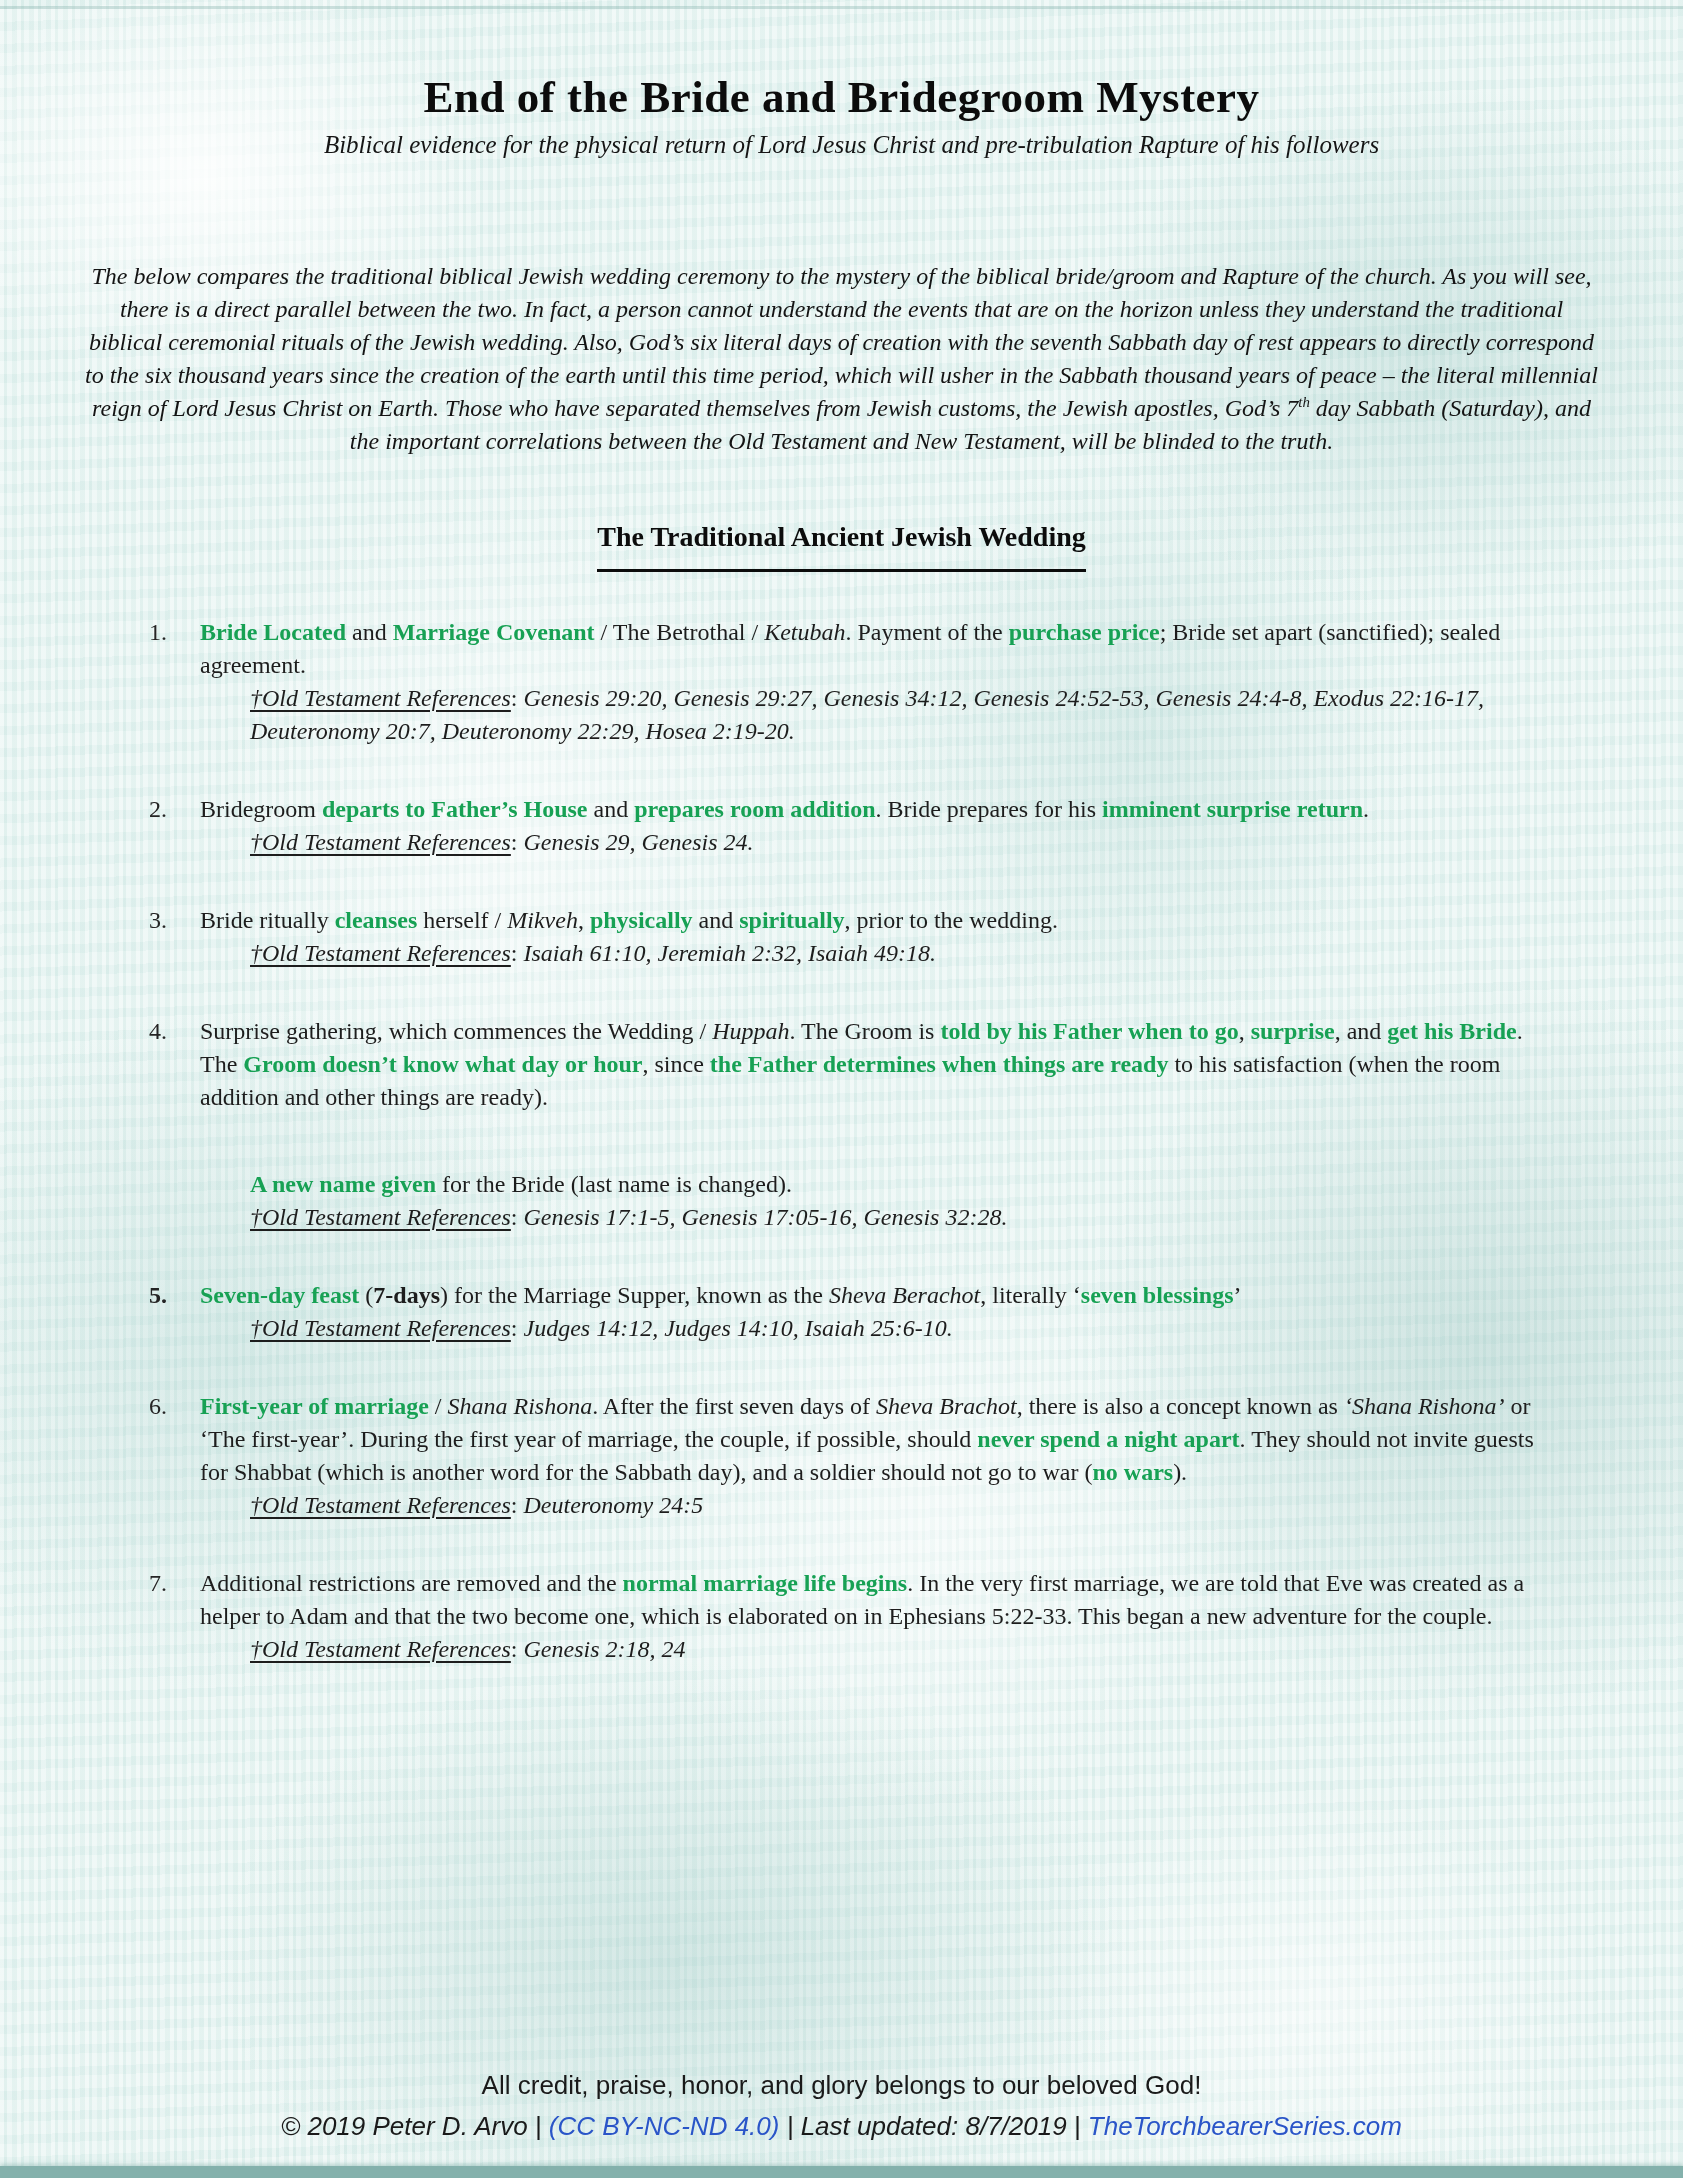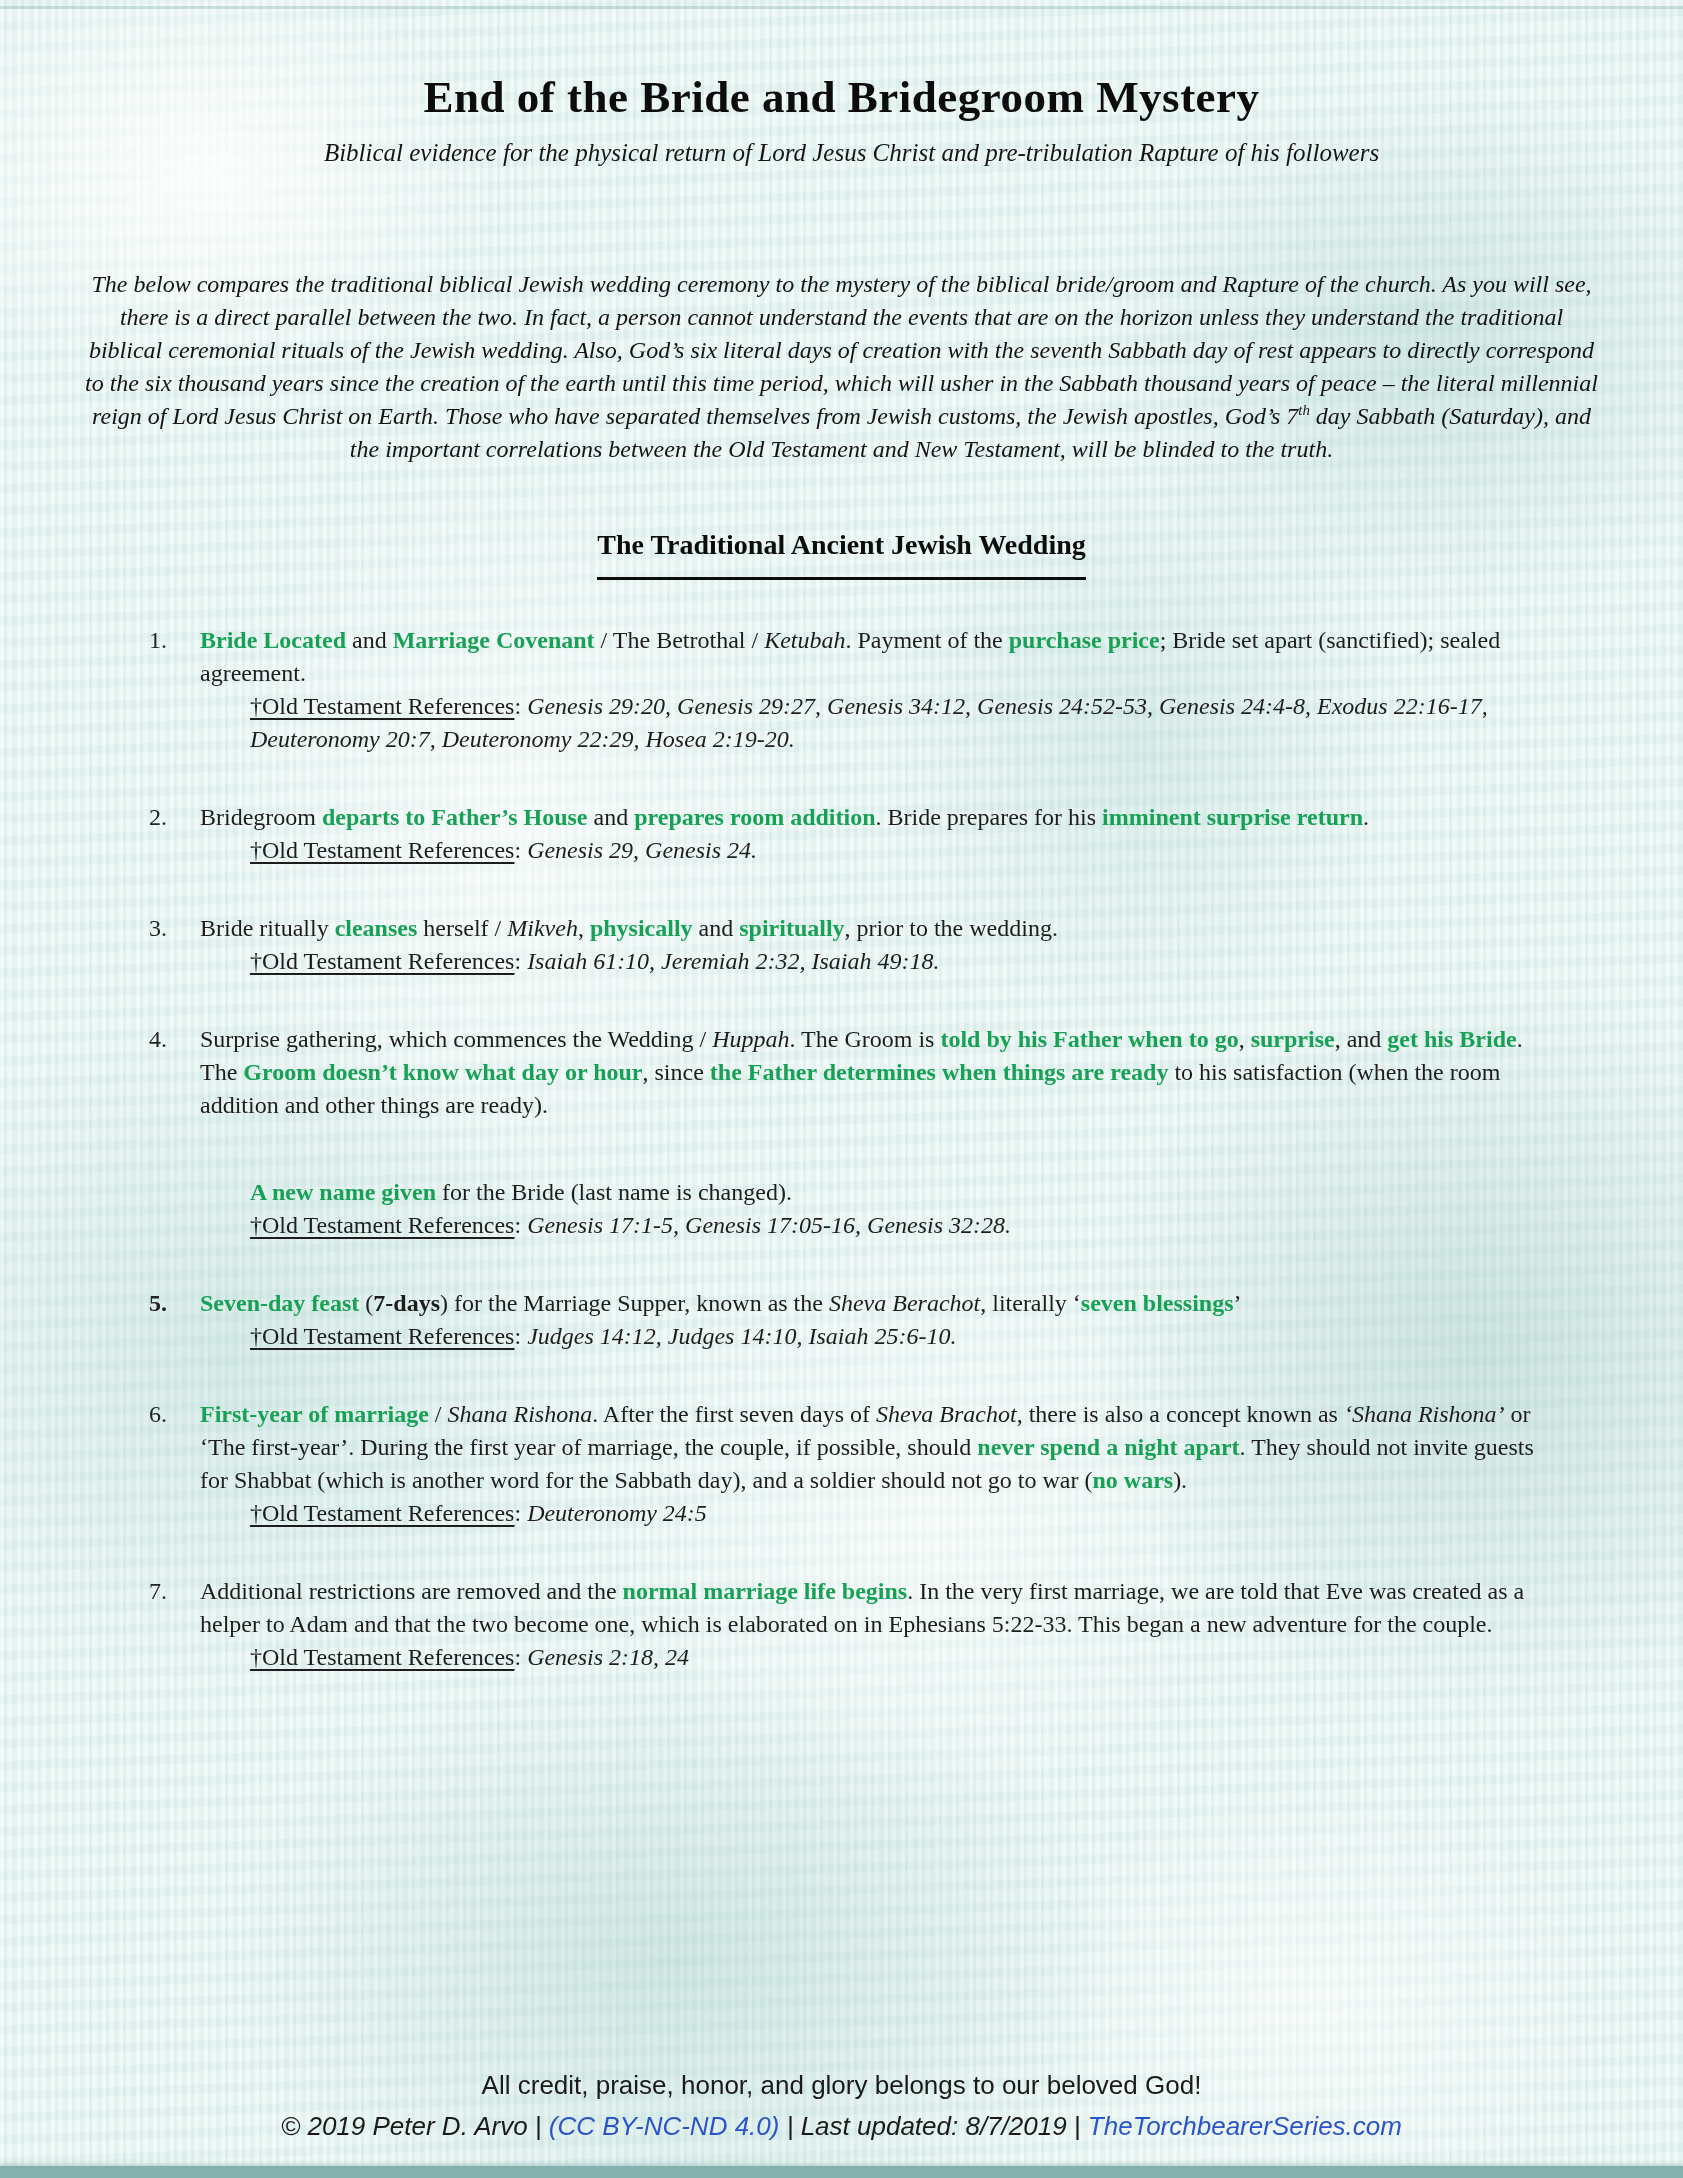--- a/index.html
+++ b/index.html
@@ -28,21 +28,21 @@
       repeating-linear-gradient(90deg, rgba(255,255,255,.28) 0 4px, rgba(158,204,198,.14) 4px 7px, rgba(255,255,255,.18) 7px 12px, rgba(172,212,206,.12) 12px 17px),
       repeating-linear-gradient(178deg, rgba(163,208,202,.10) 0 9px, rgba(255,255,255,.12) 9px 22px);
   }
   .texture-top-line{position:absolute;top:6px;left:0;width:100%;height:3px;background:rgba(128,176,170,.35);}
   .bottom-strip{position:absolute;bottom:0;left:0;width:100%;height:12px;background:#84b1ac;box-shadow:0 -2px 4px rgba(132,177,171,.5);}
   .content{position:relative;padding-top:71px;}
   .title{
     text-align:center;font-weight:bold;font-size:45px;letter-spacing:0.5px;color:#0c0c0c;
   }
   .subtitle{
-    text-align:center;font-style:italic;font-size:25px;margin-top:16px;color:#151515;padding-left:20px;
+    text-align:center;font-style:italic;font-size:25px;margin-top:8px;color:#151515;padding-left:20px;
   }
   .intro{
     margin:101px 81px 0 81px;
     text-align:center;font-style:italic;
     font-size:24px;line-height:33px;color:#141414;
   }
   .section-heading-wrap{text-align:center;margin-top:63px;}
   .section-heading{
     display:inline-block;font-weight:bold;font-size:28px;color:#0c0c0c;
     border-bottom:3px solid #0c0c0c;padding-bottom:16px;
@@ -52,21 +52,21 @@
   .item-num{flex:0 0 51px;color:#242424;}
   .item-num.bold{font-weight:bold;}
   .item-body{flex:1;}
   .blk{margin:0;}
   .blk.ref, .blk.sub{margin-left:50px;}
   .blk.gap{margin-top:54px;}
   .r-n{}
   .r-b{font-weight:bold;}
   .r-g{font-weight:bold;color:var(--green);}
   .r-i{font-style:italic;}
-  .r-u{text-decoration:underline;text-decoration-thickness:2px;text-underline-offset:4px;}
+  .r-u{text-decoration:underline;text-decoration-thickness:2px;text-underline-offset:4px;font-style:italic;}
   .r-sup{vertical-align:super;font-size:.62em;line-height:0;}
   .r-l{color:var(--link);cursor:pointer;}
   .footer{
     position:absolute;left:0;bottom:36px;width:100%;
     text-align:center;font-family:"Liberation Sans", sans-serif;color:#1a1a1a;
   }
   .footer-line1{font-size:26px;}
   .footer-line2{font-size:26px;font-style:italic;margin-top:10px;}
 </style>
 </head>

